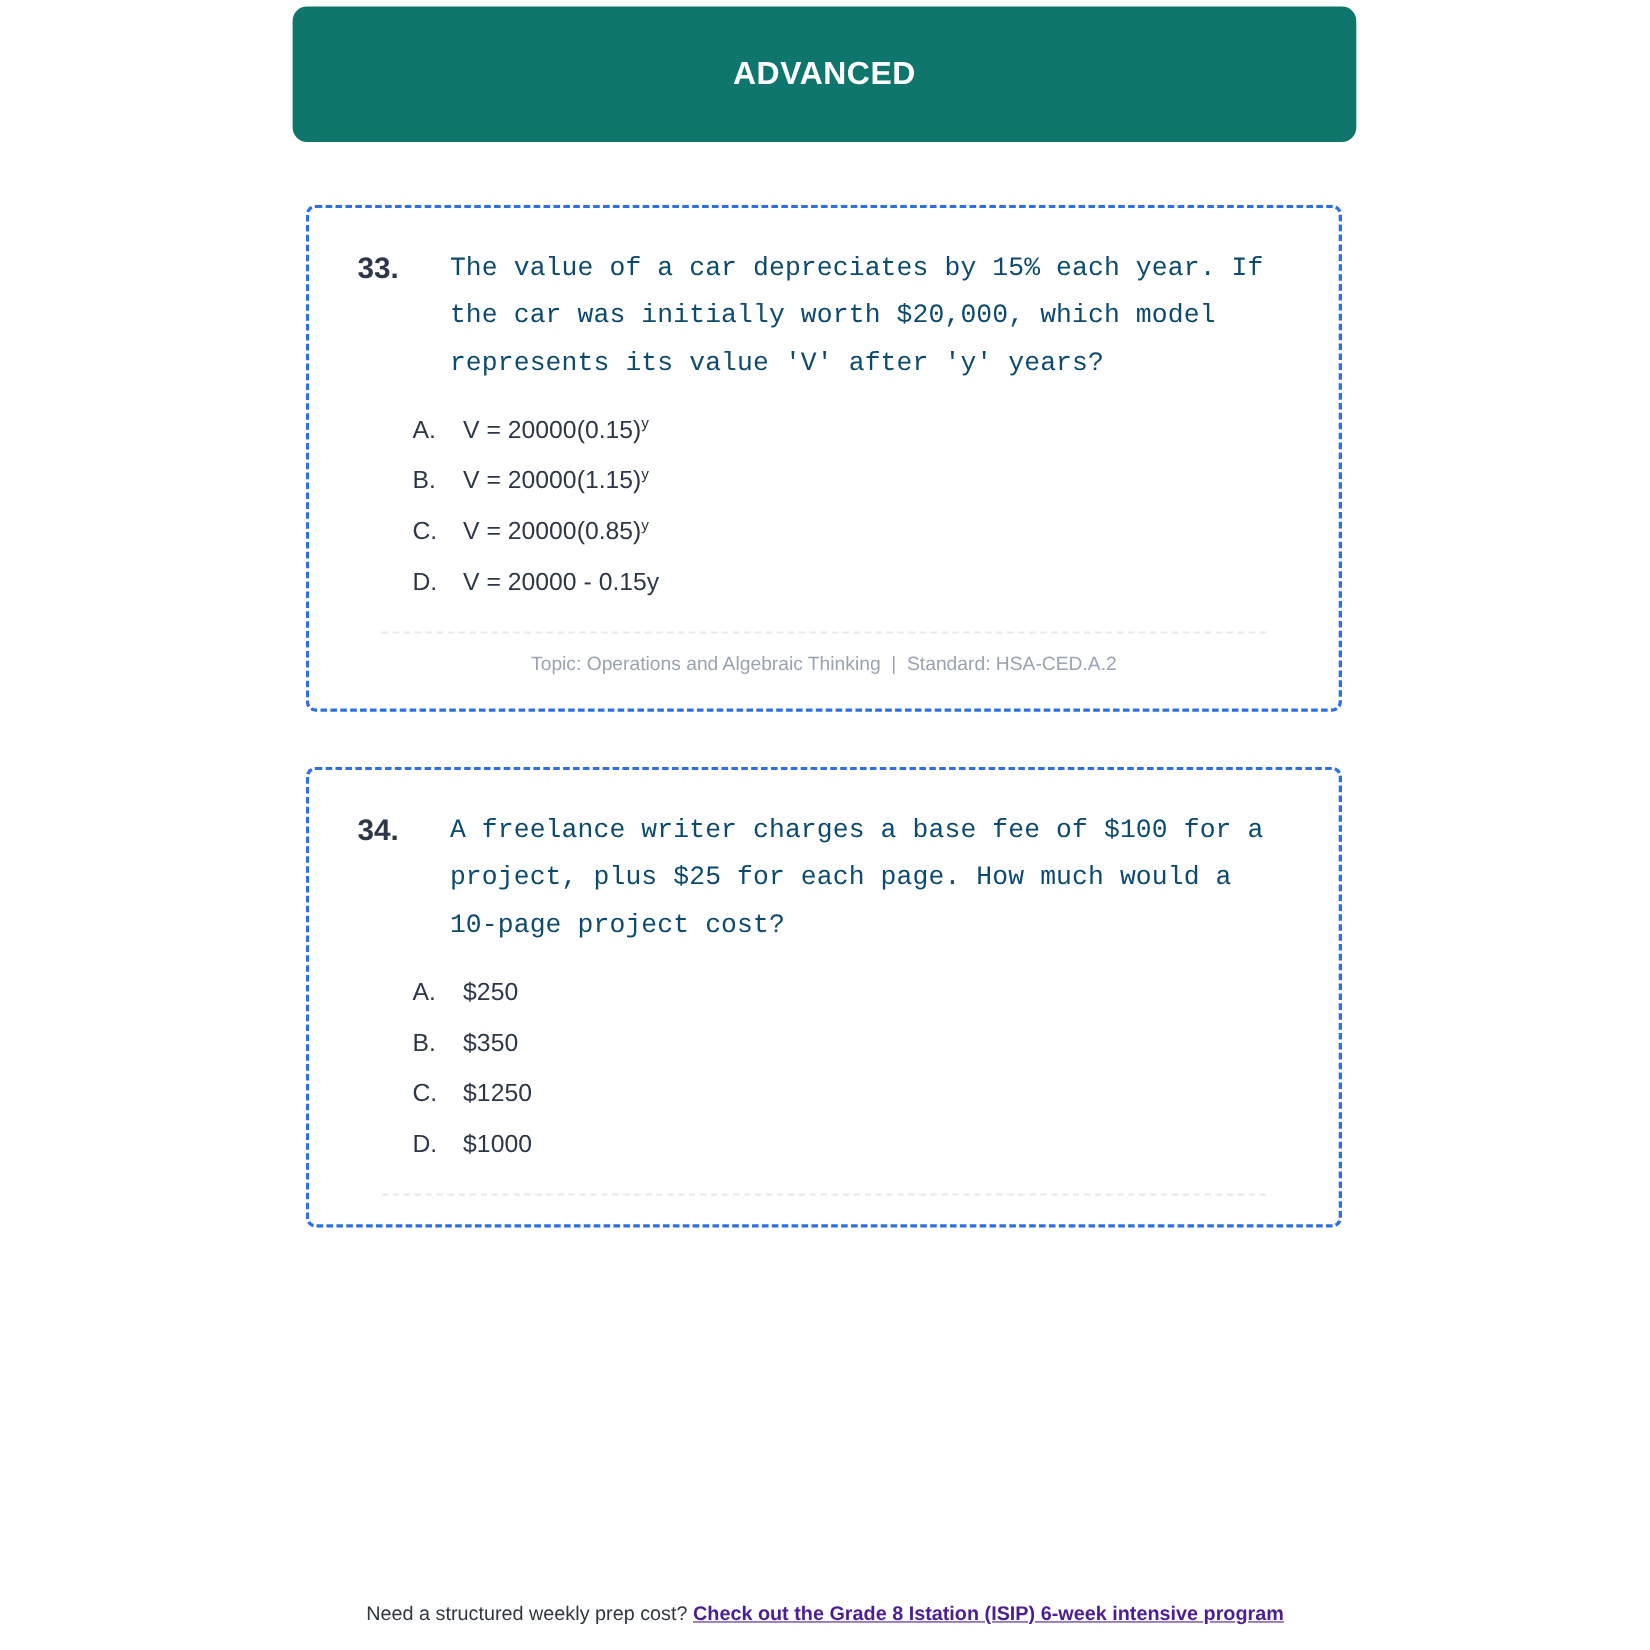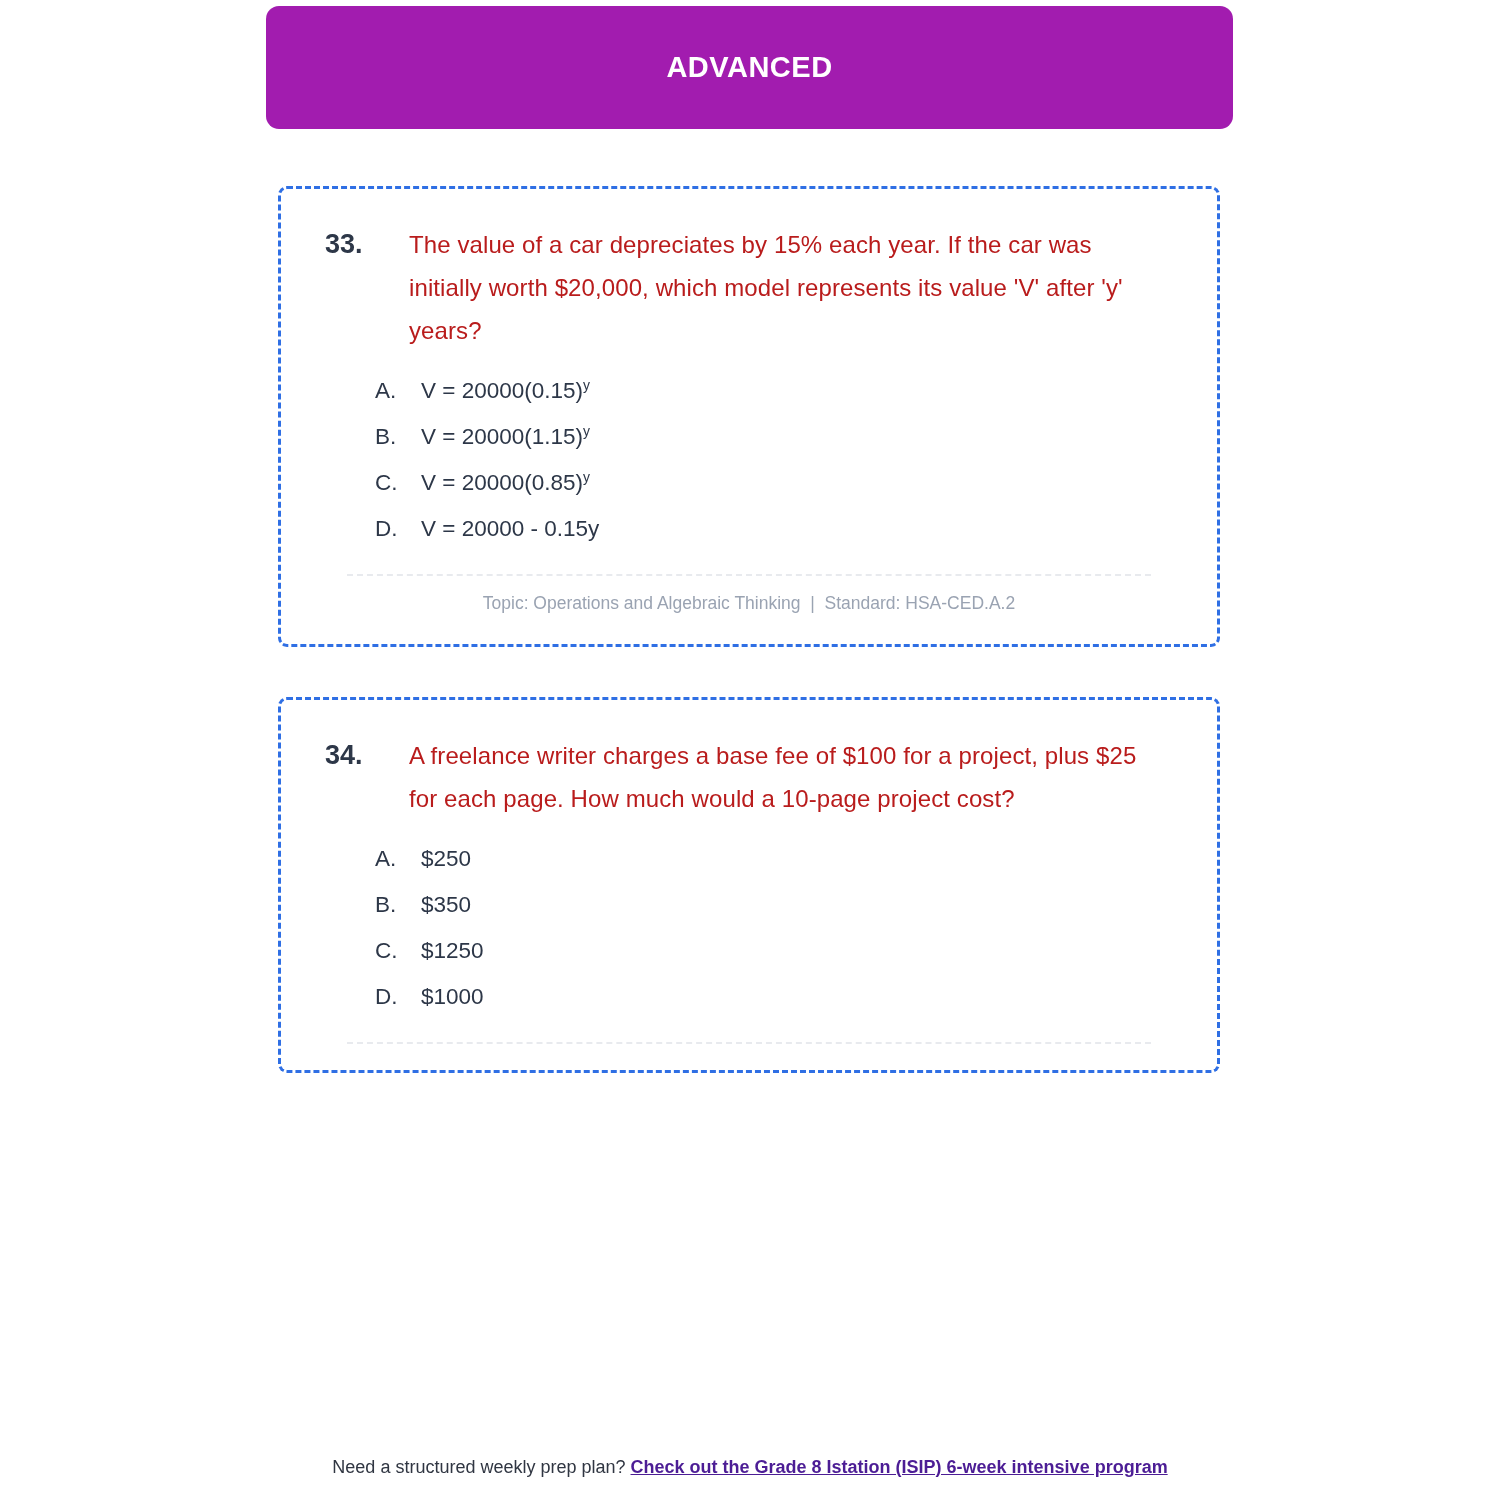--- a/index.html
+++ b/index.html
@@ -18,21 +18,21 @@
     background: #ffffff;
   }
 
   
   .banner {
     position: absolute;
     left: 266px;
     top: 6px;
     width: 967px;
     height: 123px;
-    background: #a21caf;
+    background: #0f766e;
     border-radius: 13px;
     display: flex;
     flex-direction: column;
     align-items: center;
     justify-content: center;
     gap: 13px;
   }
   .banner-title {
     color: #ffffff;
     font-size: 29px;
@@ -73,24 +73,25 @@
     flex: 0 0 90px;
     font-size: 27px;
     font-weight: bold;
     color: #2d3748;
     line-height: 43px;
     padding-left: 6px;
   }
   .qtext {
     flex: 1 1 auto;
     font-size: 24px;
-    color: #b91c1c;
+    color: #0c4a6e;
     line-height: 43px;
     letter-spacing: 0.1px;
     padding-right: 24px;
+    font-family: Liberation Mono, monospace;
   }
 
   .options {
     margin-top: 16px;
     padding-left: 56px;
   }
   .option {
     display: flex;
     align-items: baseline;
     font-size: 22.5px;
@@ -200,16 +201,16 @@
           <span class="opt-letter">D.</span>
           <span class="opt-text"><span>$1000</span><sup></sup></span>
         </div>
       </div>
       <hr class="divider">
     </div>
 
   </div>
 
   <div class="page-footer">
-    <span class="fl-text">Need a structured weekly prep plan? </span><a class="fl-link" href="#">Check out the Grade 8 Istation (ISIP) 6-week intensive program</a>
+    <span class="fl-text">Need a structured weekly prep cost? </span><a class="fl-link" href="#">Check out the Grade 8 Istation (ISIP) 6-week intensive program</a>
   </div>
 
 </div>
 
 </body></html>

